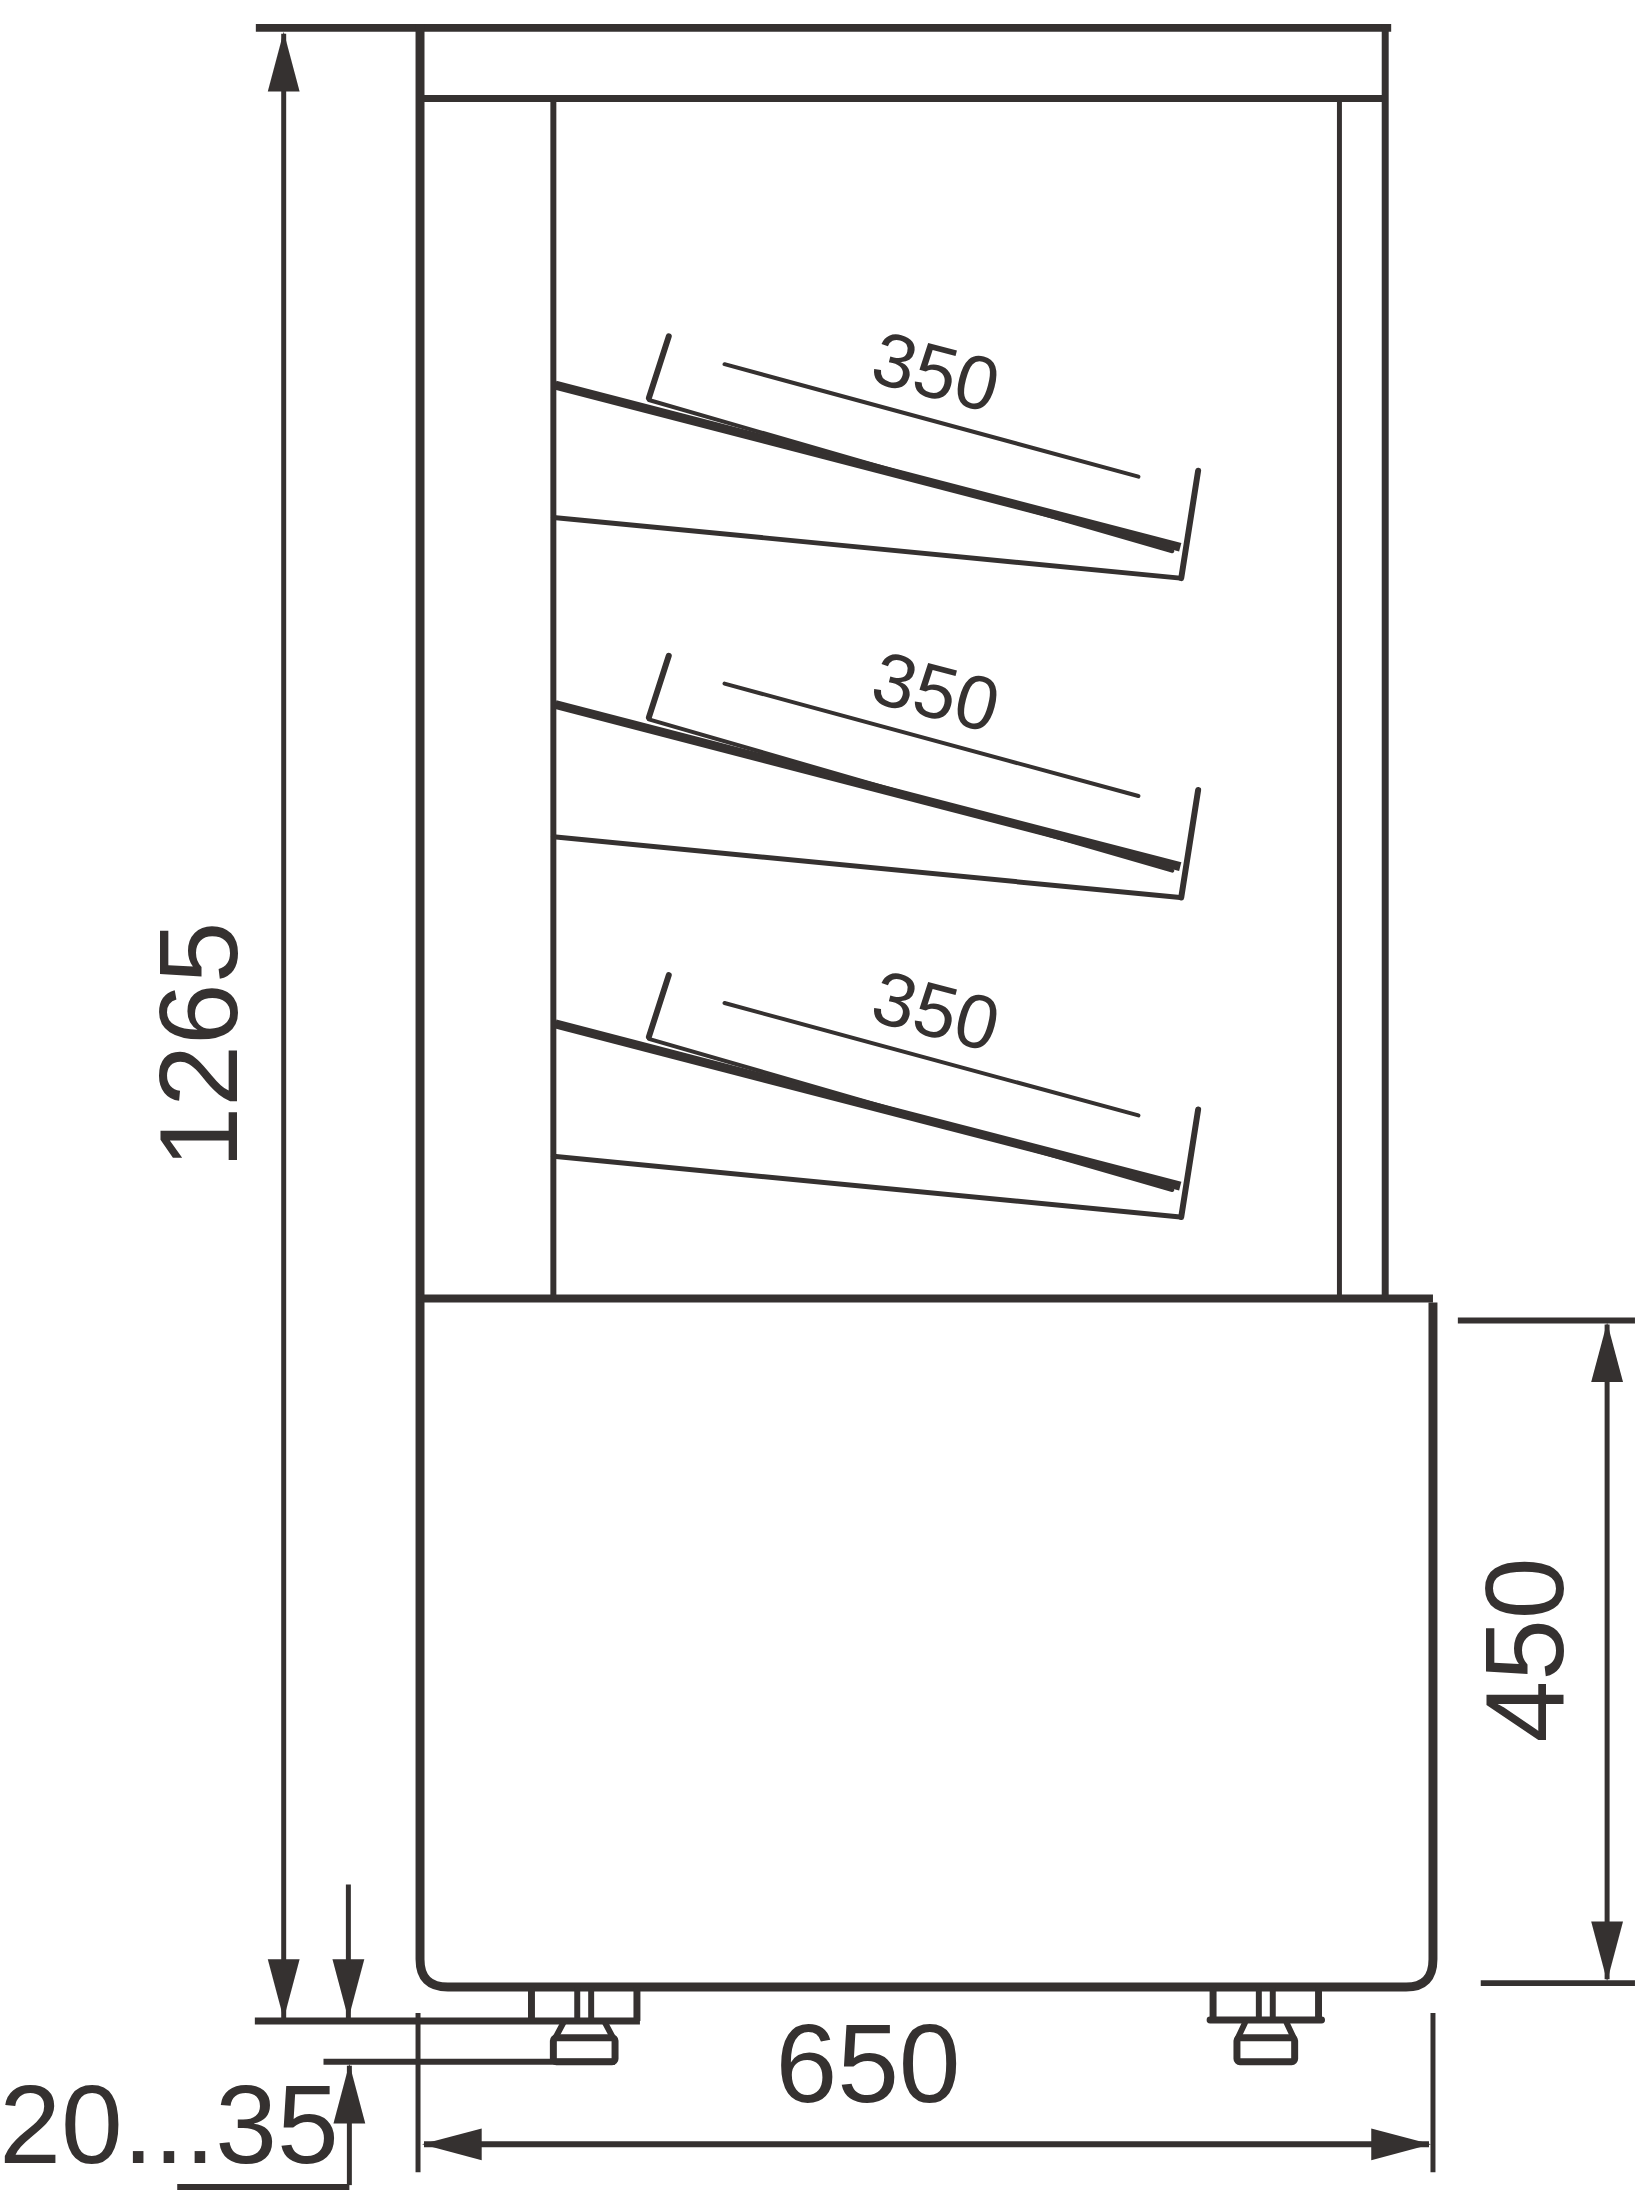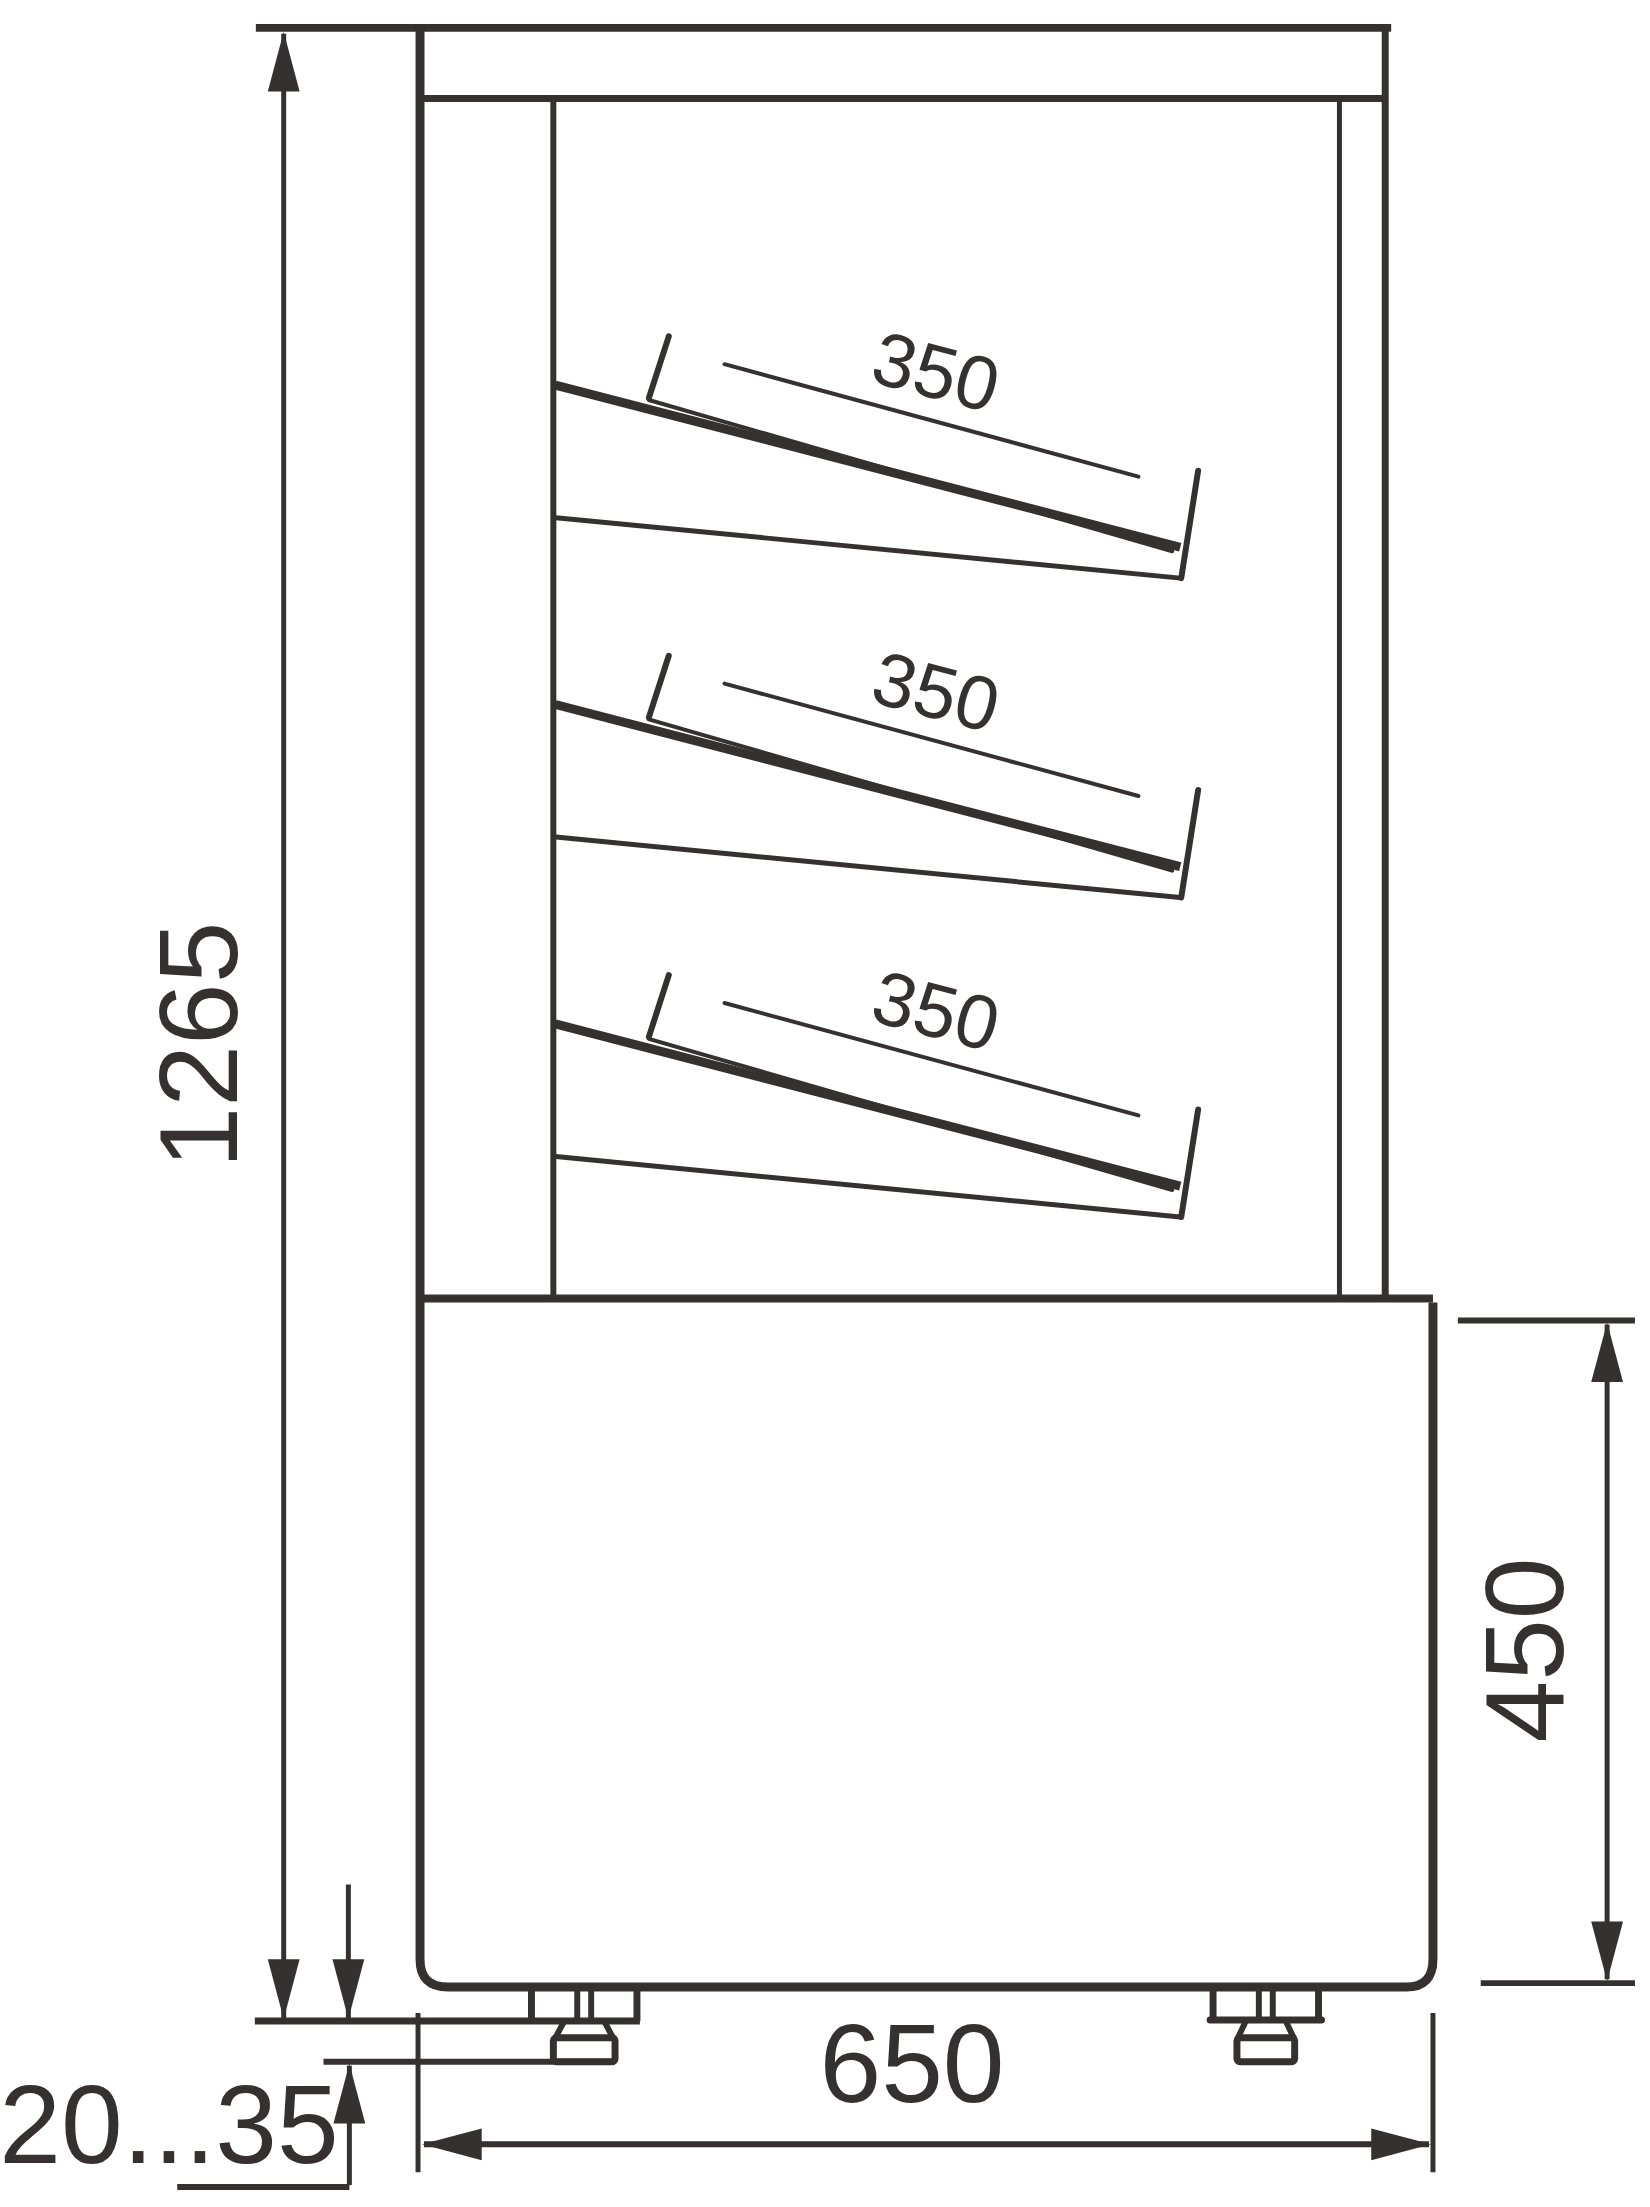--- a/index.html
+++ b/index.html
@@ -142,18 +142,18 @@
   <div class="dim-label big rot-ccw90" style="left:199px; top:1045px;">1265</div>
 
   <div class="dim-label small rot-shelf" style="left:936px; top:372px;">350</div>
 
   <div class="dim-label small rot-shelf" style="left:936px; top:692px;">350</div>
 
   <div class="dim-label small rot-shelf" style="left:936px; top:1011px;">350</div>
 
   <div class="dim-label big rot-ccw90" style="left:1525px; top:1650px;">450</div>
 
-  <div class="dim-label big rot-none" style="left:912px; top:2064px;">650</div>
+  <div class="dim-label big rot-none" style="left:868px; top:2064px;">650</div>
 
   <div class="dim-label big rot-none" style="left:169px; top:2125px;">20...35</div>
 
 </div>
 
 
 </body></html>

